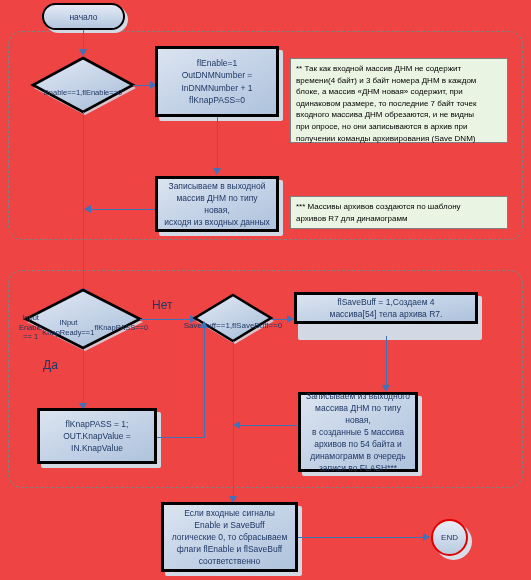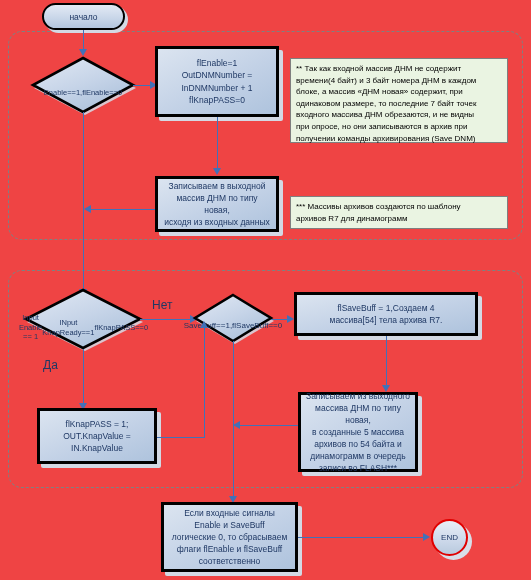--- a/index.html
+++ b/index.html
@@ -287,21 +287,21 @@
     </div>
   </div>
 
   <div class="ln lnh" style="left:271px; top:318.5px; width:20px;"></div>
   <div class="arrow ar-right" style="left:287px; top:314.5px;"></div>
 
   <div class="ln lnv" style="left:232.5px; top:341px; height:158px;"></div>
   <div class="arrow ar-down" style="left:228.5px; top:496px;"></div>
 
   <div class="shadow" style="left:298px; top:296px; width:184px; height:44px;"></div>
-  <div class="proc" style="left:294px; top:292px; width:184px; height:44px;">
+  <div class="proc" style="left:294px; top:292px; width:184px; height:32px;">
     <div>
       <span>flSaveBuff = 1,Создаем 4</span><br>
       <span>массива[54] тела архива R7.</span>
     </div>
   </div>
 
   <div class="ln lnv" style="left:385.5px; top:336px; width:1.6px; height:52px;"></div>
   <div class="arrow ar-down" style="left:381.5px; top:385px;"></div>
 
   <div class="shadow" style="left:41px; top:412px; width:120px; height:56px;"></div>

